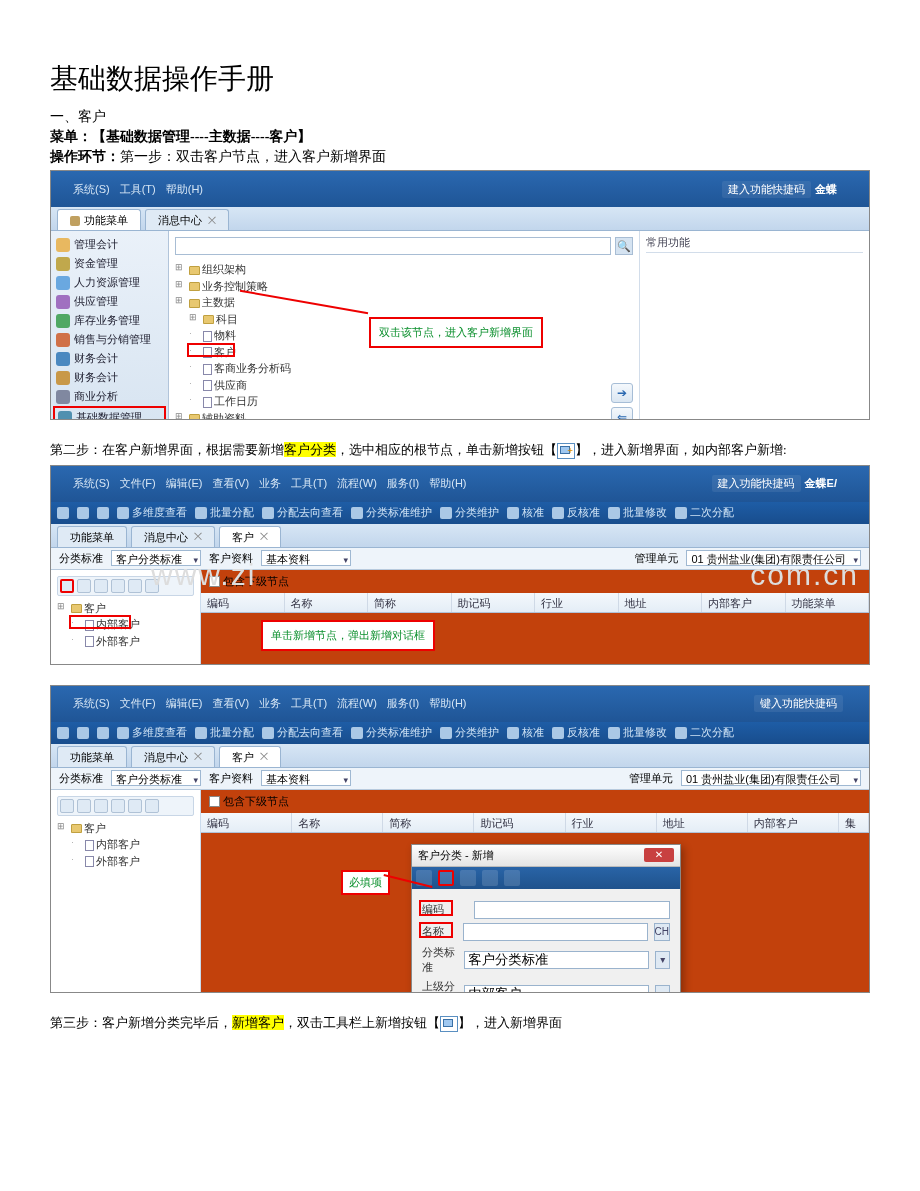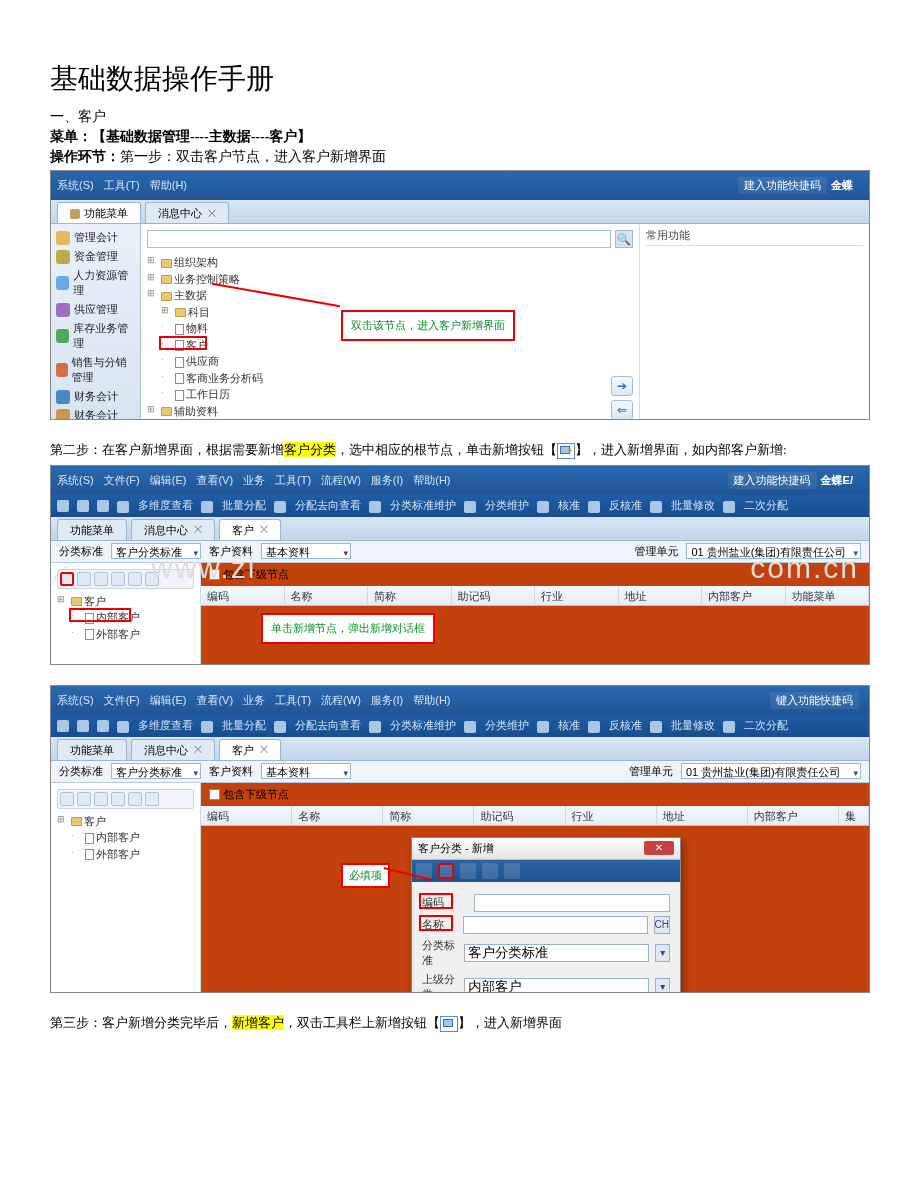--- a/index.html
+++ b/index.html
@@ -36,50 +36,50 @@
     position: relative;
     font-family: "SimSun", "Microsoft YaHei", sans-serif;
     font-size: 11px;
     overflow: hidden;
   }
   .ss-tall { height: 250px; }
   .ss-mid  { height: 200px; }
   .ss-big  { height: 308px; }
   .appbar {
     background: linear-gradient(#2a68b0, #1f5596);
-    height: 29px; color: #d6e6f5; display: flex; align-items: center;
-    padding: 0 6px; font-size: 11px;
+    height: 36px; color: #d6e6f5; display: flex; align-items: center;
+    padding: 0 22px; font-size: 11px;
   }
   .appbar span { margin-right: 10px; }
   .appbar .spacer { flex: 1; }
   .appbar .quick { color: #fff; background: rgba(255,255,255,.08); padding: 1px 6px; border-radius: 2px; margin-right: 4px; }
   .appbar .logo { font-weight: bold; color: #fff; }
   .toolbar2 {
     background: linear-gradient(#1e5da6, #184d8d);
     height: 22px; color: #cfe3f5; display: flex; align-items: center;
     padding: 0 6px; font-size: 11px; gap: 8px;
   }
-  .toolbar2 .ti { display: flex; align-items: flex-end; gap: 9px; }
+  .toolbar2 .ti { display: flex; align-items: center; gap: 3px; }
   .toolbar2 .ico { width: 12px; height: 12px; background: #aac8e6; border-radius: 2px; display:inline-block; }
   .tabbar {
     background: linear-gradient(#d7e6f5,#c2d6ec);
     height: 24px; display: flex; align-items: flex-end; padding: 0 6px;
     border-bottom: 1px solid #9ab5d2;
   }
   .tab {
     background: #fff; border: 1px solid #9ab5d2; border-bottom: none;
     padding: 3px 12px 2px 12px; margin-right: 4px; font-size: 11px;
     border-radius: 3px 3px 0 0; display:flex; align-items:center; gap:4px;
   }
   .tab.inactive { background: #dfeaf5; }
   .tab .x { color: #888; font-size: 10px; margin-left: 2px; }
   .tab .tab-ico { width:10px;height:10px;background:#c0a060;display:inline-block;border-radius:2px; }
   .content { display: flex; height: calc(100% - 46px); background: #fff; }
   .sidepane {
-    width: 90px; background: linear-gradient(#eaf1f9,#d7e4f1);
+    width: 118px; background: linear-gradient(#eaf1f9,#d7e4f1);
     border-right: 1px solid #b1c4da; padding: 4px 2px;
   }
   .sidepane .item { display:flex;align-items:center;gap:4px;padding:2px 3px; font-size:11px; color:#223; }
   .sidepane .item .sico { width:14px;height:14px;border-radius:3px; }
   .sidepane .hilite { border: 2px solid #e00; }
   .c1 { background:#e8b860; }
   .c2 { background:#c0a84c; }
   .c3 { background:#6aa8e0; }
   .c4 { background:#a070c0; }
   .c5 { background:#50a864; }
@@ -255,22 +255,22 @@
           <div class="tree">
             <div class="node"><span class="fold-ico"></span><span>组织架构</span></div>
             <div class="node"><span class="fold-ico"></span><span>业务控制策略</span></div>
             <div class="node"><span class="fold-ico"></span><span>主数据</span>
               <div class="node"><span class="fold-ico"></span><span>科目</span></div>
               <div class="node leaf"><span class="doc-ico"></span><span>物料</span></div>
               <div class="node leaf" style="position:relative;">
                 <span class="doc-ico"></span><span>客户</span>
                 <div class="redbox" style="left:-2px;top:-1px;width:48px;height:14px;"></div>
               </div>
+              <div class="node leaf"><span class="doc-ico"></span><span>客商业务分析码</span></div>
               <div class="node leaf"><span class="doc-ico"></span><span>供应商</span></div>
-              <div class="node leaf"><span class="doc-ico"></span><span>客商业务分析码</span></div>
               <div class="node leaf"><span class="doc-ico"></span><span>工作日历</span></div>
             </div>
             <div class="node"><span class="fold-ico"></span><span>辅助资料</span></div>
             <div class="node"><span class="fold-ico"></span><span>员工信息</span></div>
           </div>
           <div class="callout green" style="left:200px;top:86px;">双击该节点，进入客户新增界面</div>
           <div class="redline" style="left:70px;top:70px;width:130px;transform:rotate(10deg);"></div>
           <div class="nav-btn" style="bottom:30px;">➔</div>
           <div class="nav-btn" style="bottom:6px;">⇐</div>
         </div>

